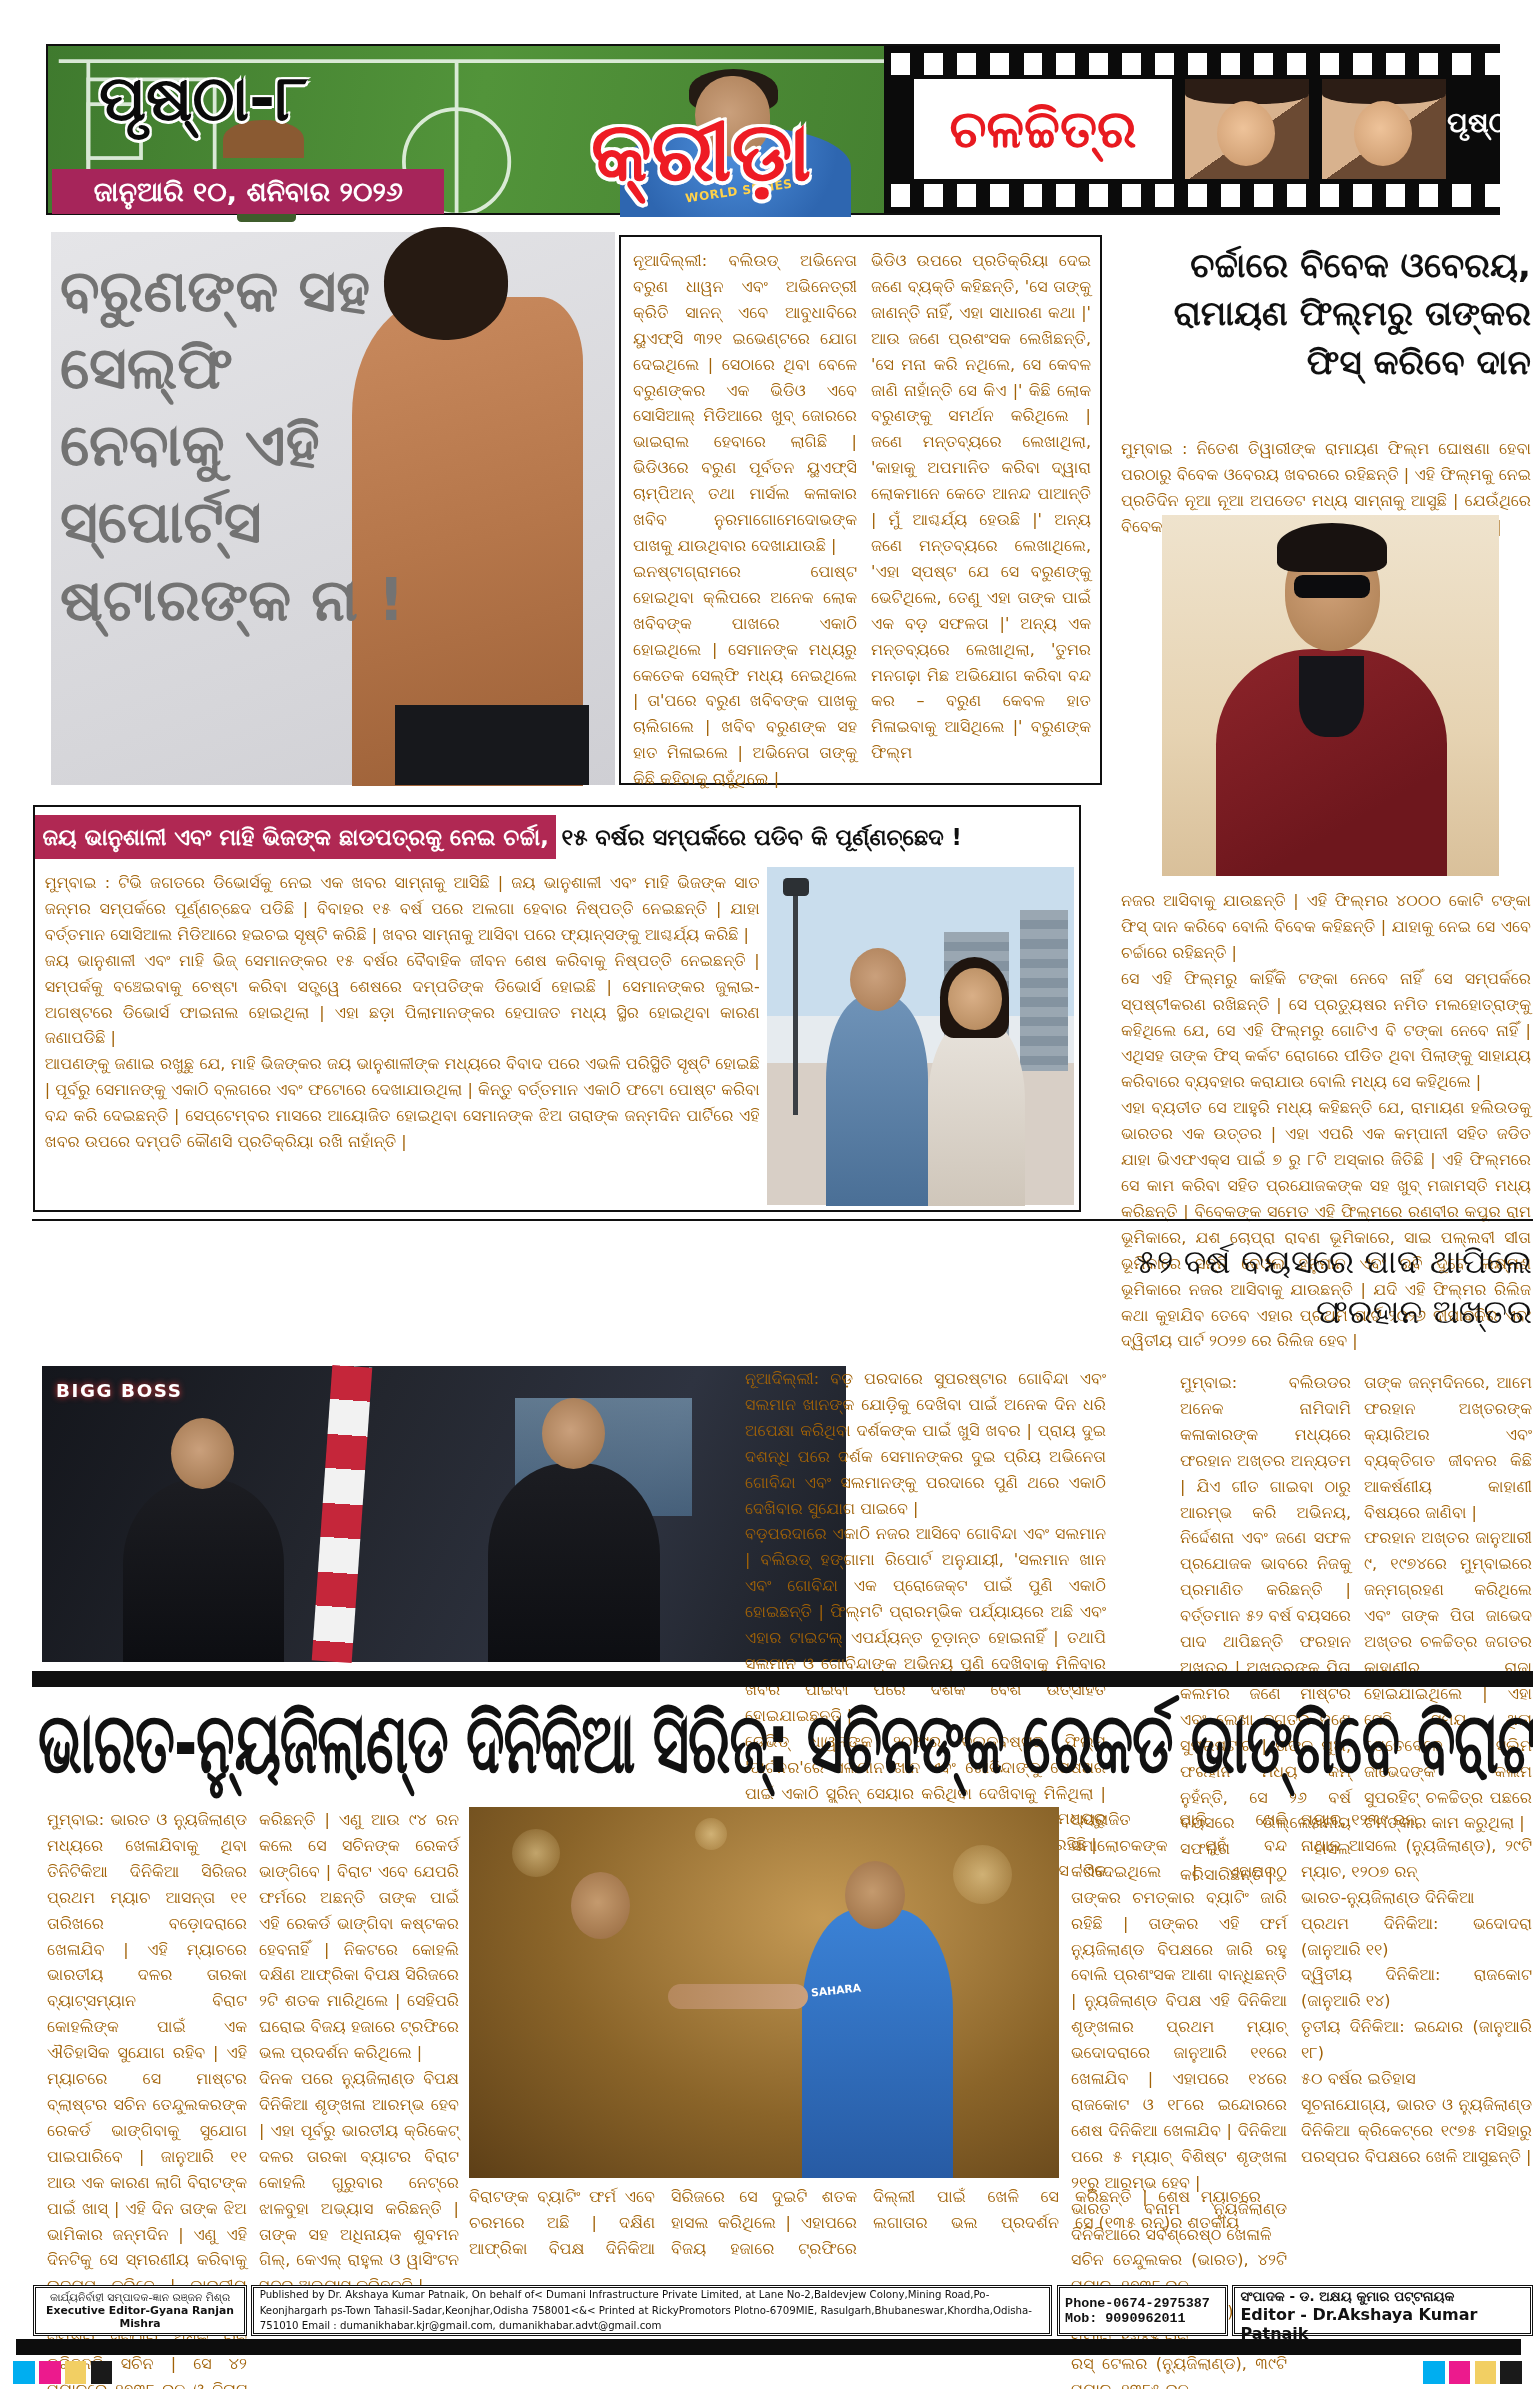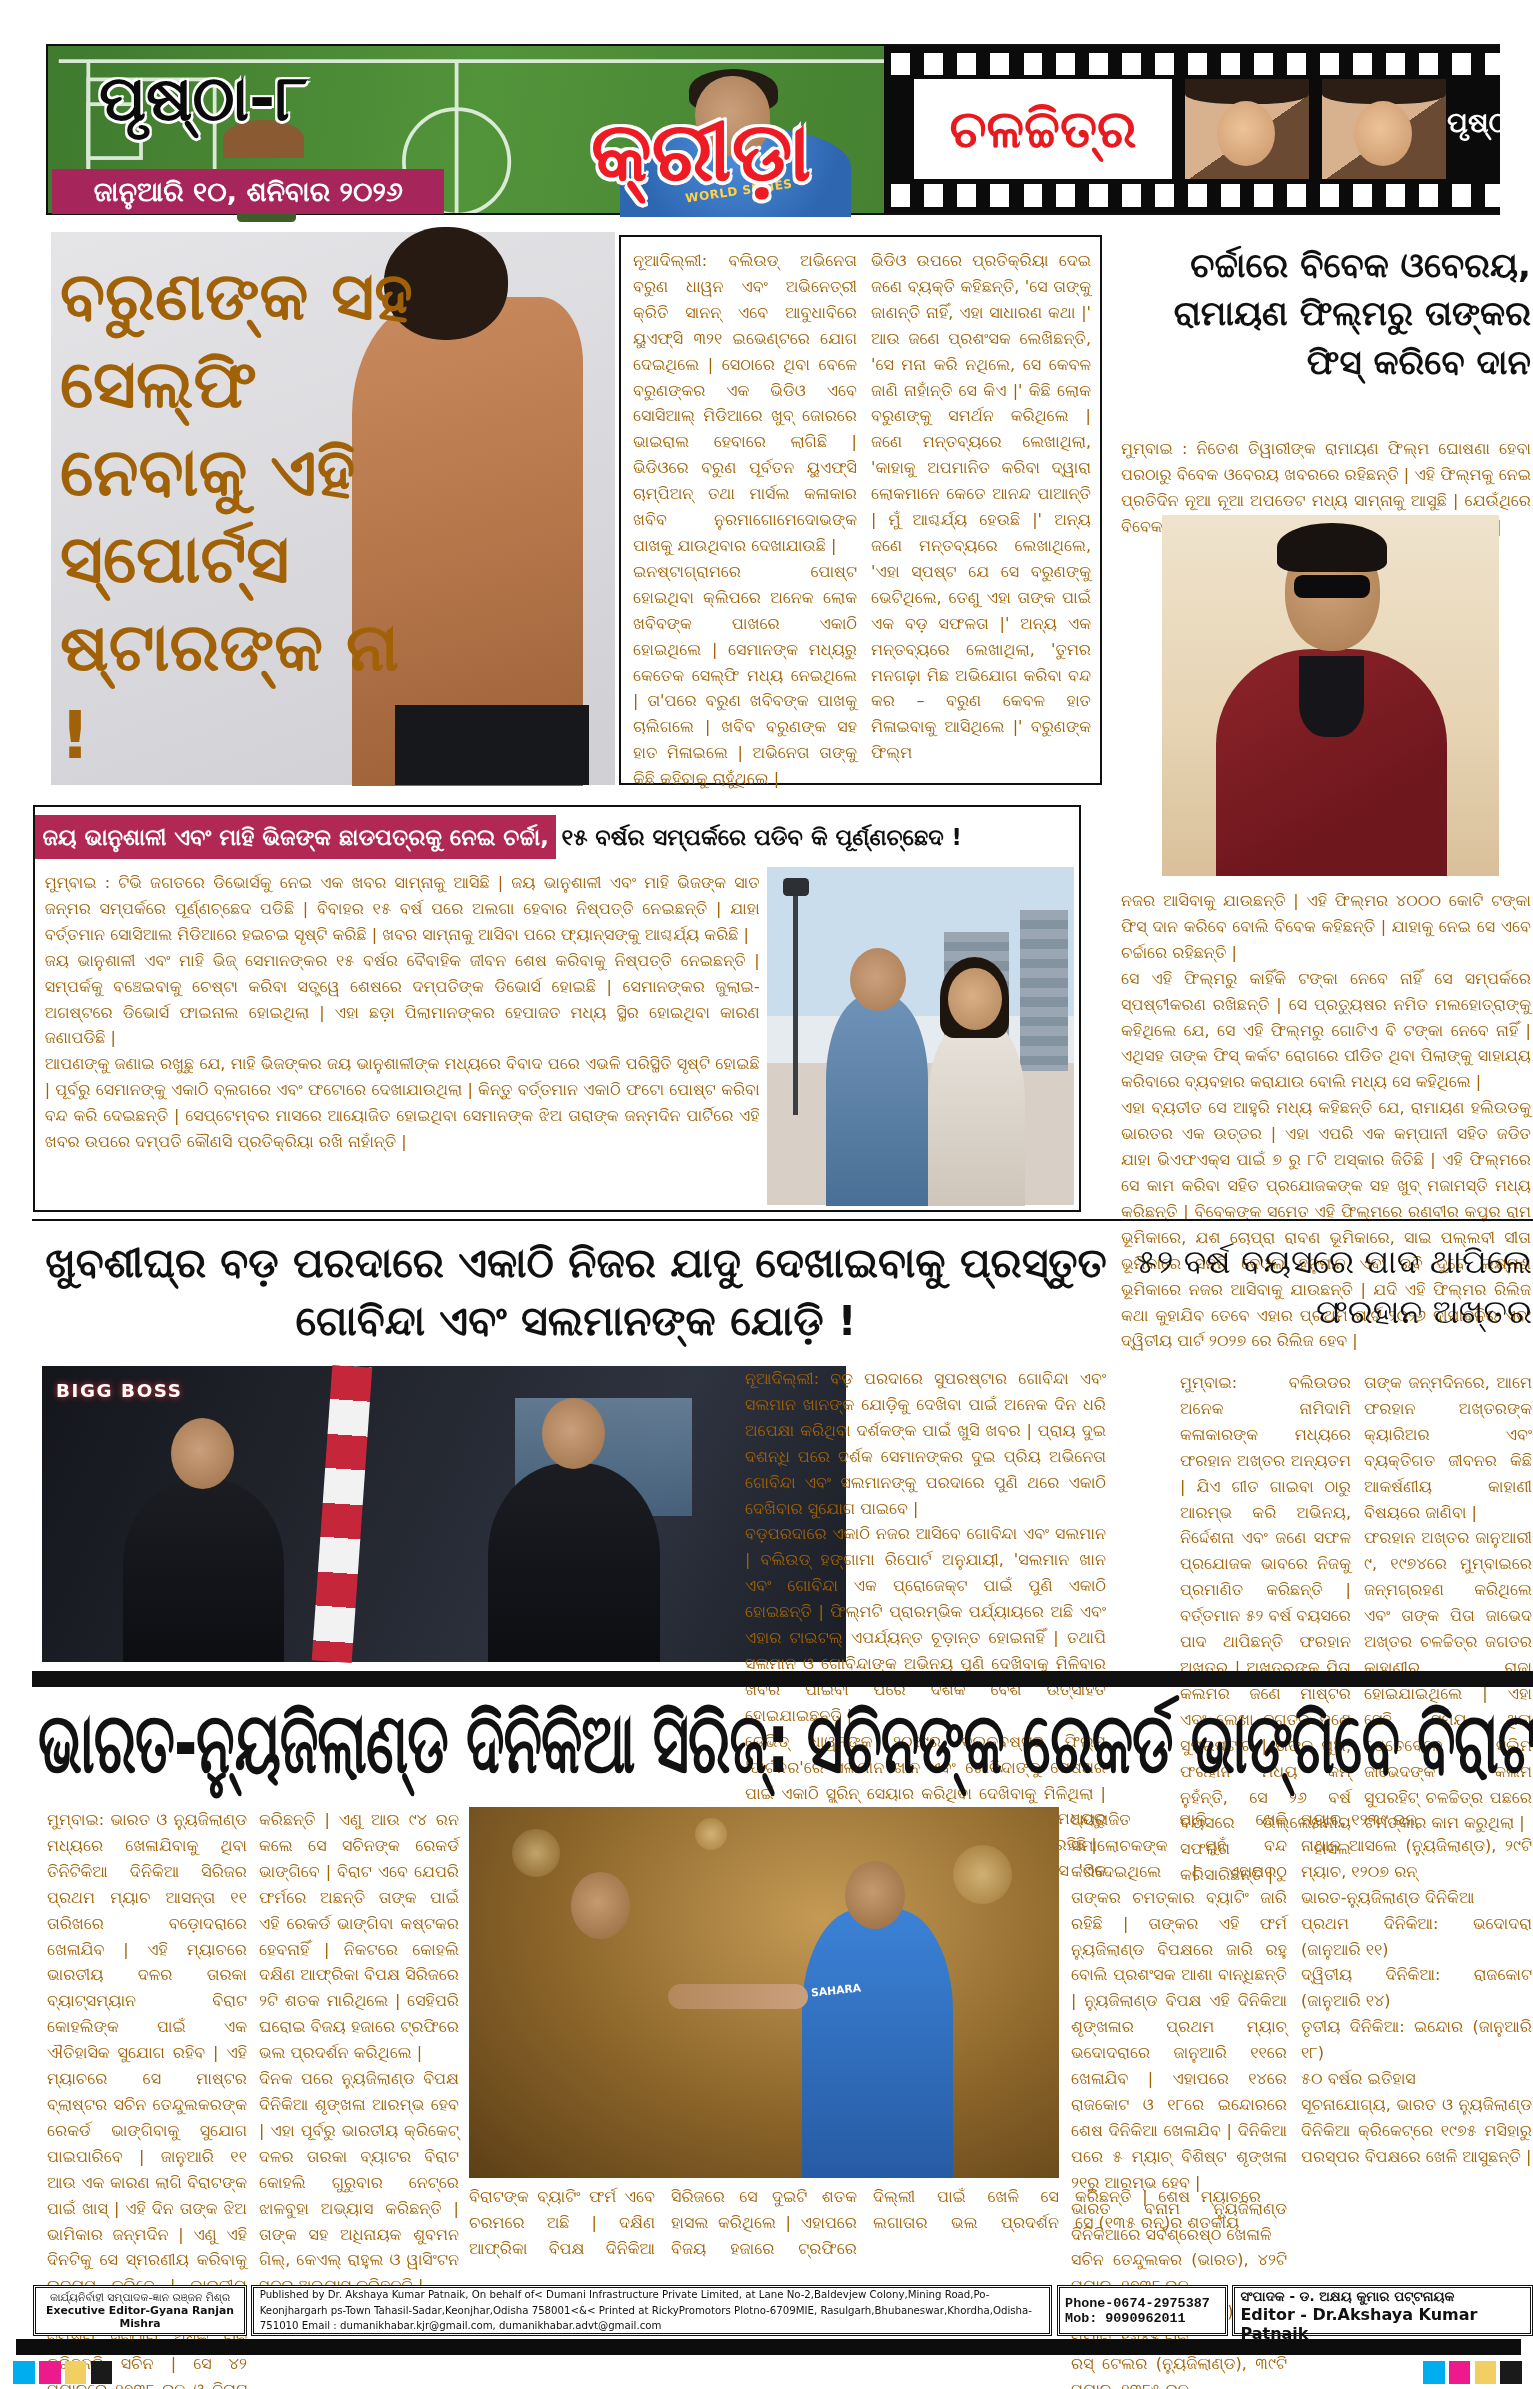--- a/index.html
+++ b/index.html
@@ -43,21 +43,21 @@
                  background:radial-gradient(circle at 45% 42%,#eec39a,#c79467);}
   #masthead-page-label-right{left:563px;top:60px;color:#fff;font-size:28px;font-weight:800;}
 
   
   #varun-photo{left:51px;top:232px;width:564px;height:553px;
                background:linear-gradient(160deg,#e5e5e8,#d6d6da 70%,#cfcfd4);}
   #varun-torso{left:301px;top:65px;width:231px;height:489px;border-radius:86px 43px 0 0/118px 65px 0 0;
                background:linear-gradient(165deg,#c98a5e,#b5764a 50%,#9c6037);}
   #varun-hair{left:333px;top:-5.4px;width:124px;height:113px;border-radius:48%;background:#261a12;}
   #varun-briefs{left:344px;top:473px;width:194px;height:80px;background:#17181c;}
-  #varun-headline{left:60px;top:253px;width:355px;font-size:66px;font-weight:800;color:#a16207;line-height:1.33;}
+  #varun-headline{left:60px;top:253px;width:355px;font-size:58px;font-weight:800;color:#737373;line-height:1.33;}
   #varun-body-box{left:619px;top:235px;width:483px;height:550px;border:2.7px solid #101010;background:#fff;}
   #varun-col-1{left:633px;top:248px;width:224px;height:524px;}
   #varun-col-2{left:871px;top:248px;width:220px;height:524px;}
 
   #vivek-headline{left:1121px;top:241px;width:410px;text-align:right;font-size:34px;font-weight:800;line-height:1.42;}
   #vivek-intro{left:1121px;top:436px;width:410px;}
   #vivek-photo{left:1162px;top:515px;width:337px;height:361px;
                background:linear-gradient(#efe3cd,#e6d3b2 60%,#d9c09a);}
   #vivek-suit{left:54px;top:134px;width:231px;height:227px;border-radius:42% 42% 0 0;
               background:linear-gradient(150deg,#8d242a,#6e171d 70%);}
@@ -241,21 +241,20 @@
       <div class="abs" id="jay-man"></div>
       <div class="abs" id="jay-man-head"></div>
       <div class="abs" id="mahhi"></div>
       <div class="abs" id="mahhi-hair"></div>
       <div class="abs" id="mahhi-head"></div>
     </div>
   </div>
 
   <div class="abs" id="section-divider"></div>
 
-  <div class="abs" id="govinda-headline">ଖୁବଶୀଘ୍ର ବଡ଼ ପରଦାରେ ଏକାଠି ନିଜର ଯାଦୁ ଦେଖାଇବାକୁ ପ୍ରସ୍ତୁତ ଗୋବିନ୍ଦା ଏବଂ ସଲମାନଙ୍କ ଯୋଡ଼ି !</div>
   <div class="abs" id="govinda-photo">
     <div class="abs" id="bb-pole"></div>
     <div class="abs" id="gv-blue-panel"></div>
     <div class="gv-man-suit" style="left:81px;top:113px;width:161px;height:183px;"></div>
     <div class="gv-man-head" style="left:129px;top:52px;"></div>
     <div class="gv-man-suit" style="left:446px;top:97px;width:172px;height:199px;"></div>
     <div class="gv-man-head" style="left:500px;top:32px;"></div>
     <div class="abs" id="biggboss-logo">BIGG BOSS</div>
   </div>
   <div class="abs body-text prewrap" id="govinda-body">ନୂଆଦିଲ୍ଲୀ: ବଡ଼ ପରଦାରେ ସୁପରଷ୍ଟାର ଗୋବିନ୍ଦା ଏବଂ ସଲମାନ ଖାନଙ୍କ ଯୋଡ଼ିକୁ ଦେଖିବା ପାଇଁ ଅନେକ ଦିନ ଧରି ଅପେକ୍ଷା କରିଥିବା ଦର୍ଶକଙ୍କ ପାଇଁ ଖୁସି ଖବର | ପ୍ରାୟ ଦୁଇ ଦଶନ୍ଧି ପରେ ଦର୍ଶକ ସେମାନଙ୍କର ଦୁଇ ପ୍ରିୟ ଅଭିନେତା ଗୋବିନ୍ଦା ଏବଂ ସଲମାନଙ୍କୁ ପରଦାରେ ପୁଣି ଥରେ ଏକାଠି ଦେଖିବାର ସୁଯୋଗ ପାଇବେ |

